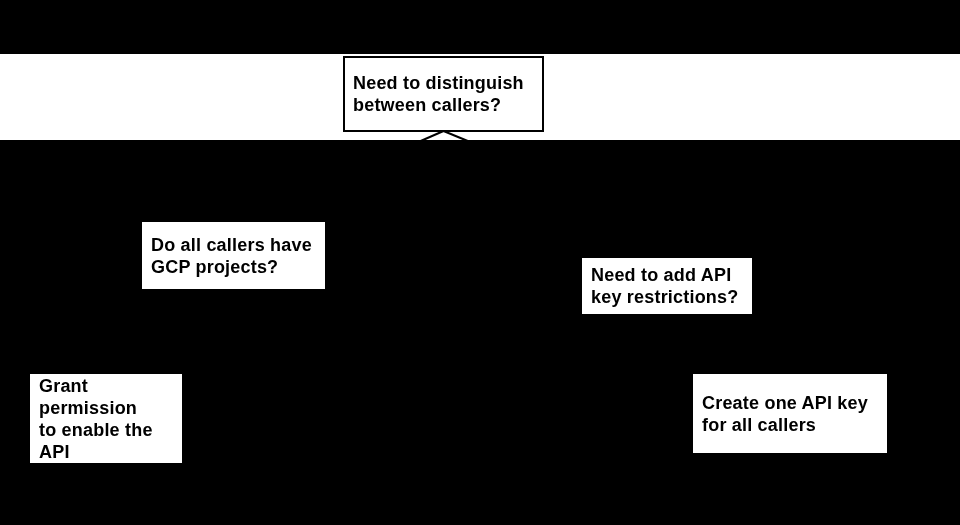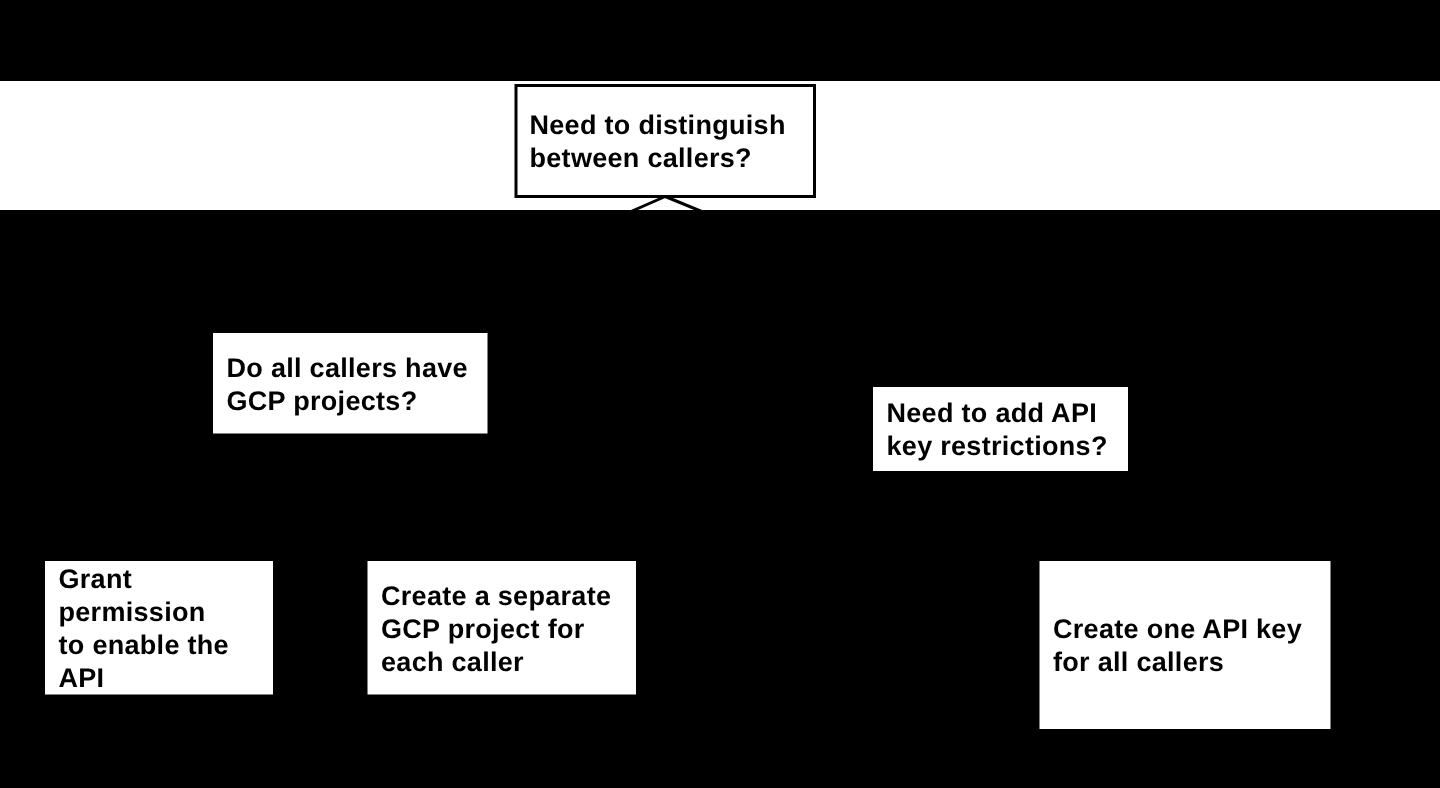--- a/index.html
+++ b/index.html
@@ -53,21 +53,21 @@
   .node.root {
     left: 343px; top: 56px; width: 201px; height: 76px;
     border: 2px solid var(--ink, #000000);
     padding: 0 8px;
   }
   .node.branch-a { left: 142px; top: 222px; width: 183px; height: 67px; }
   .node.branch-b { left: 582px; top: 222px; width: 170px; height: 56px; margin-top: 36px; }
   .node.leaf-a   { left: 30px;  top: 374px; width: 152px; height: 89px; }
   .node.leaf-b   { left: 245px; top: 374px; width: 179px; height: 89px; }
   .node.leaf-c   { left: 477px; top: 374px; width: 180px; height: 89px; }
-  .node.leaf-d   { left: 693px; top: 374px; width: 194px; height: 112px; }
+  .node.leaf-d   { left: 693px; top: 374px; width: 194px; height: 79px; }
 </style>
 </head>
 <body>
 
 <div class="stage">
 
   <div class="band"></div>
 
   <svg class="connectors" viewBox="0 0 960 525" xmlns="http://www.w3.org/2000/svg">
     <line x1="443.5" y1="131" x2="233.5" y2="223" stroke="#000000" stroke-width="2"></line>
@@ -91,25 +91,20 @@
   <div class="node branch-b">
     <span>Need to add API
 key restrictions?</span>
   </div>
 
   <div class="node leaf-a">
     <span>Grant permission
 to enable the API</span>
   </div>
 
-  <div class="node leaf-b">
-    <span>Create a separate
-GCP project for
-each caller</span>
-  </div>
 
 
   <div class="node leaf-d">
     <span>Create one API key
 for all callers</span>
   </div>
 
 </div>
 
 </body></html>

